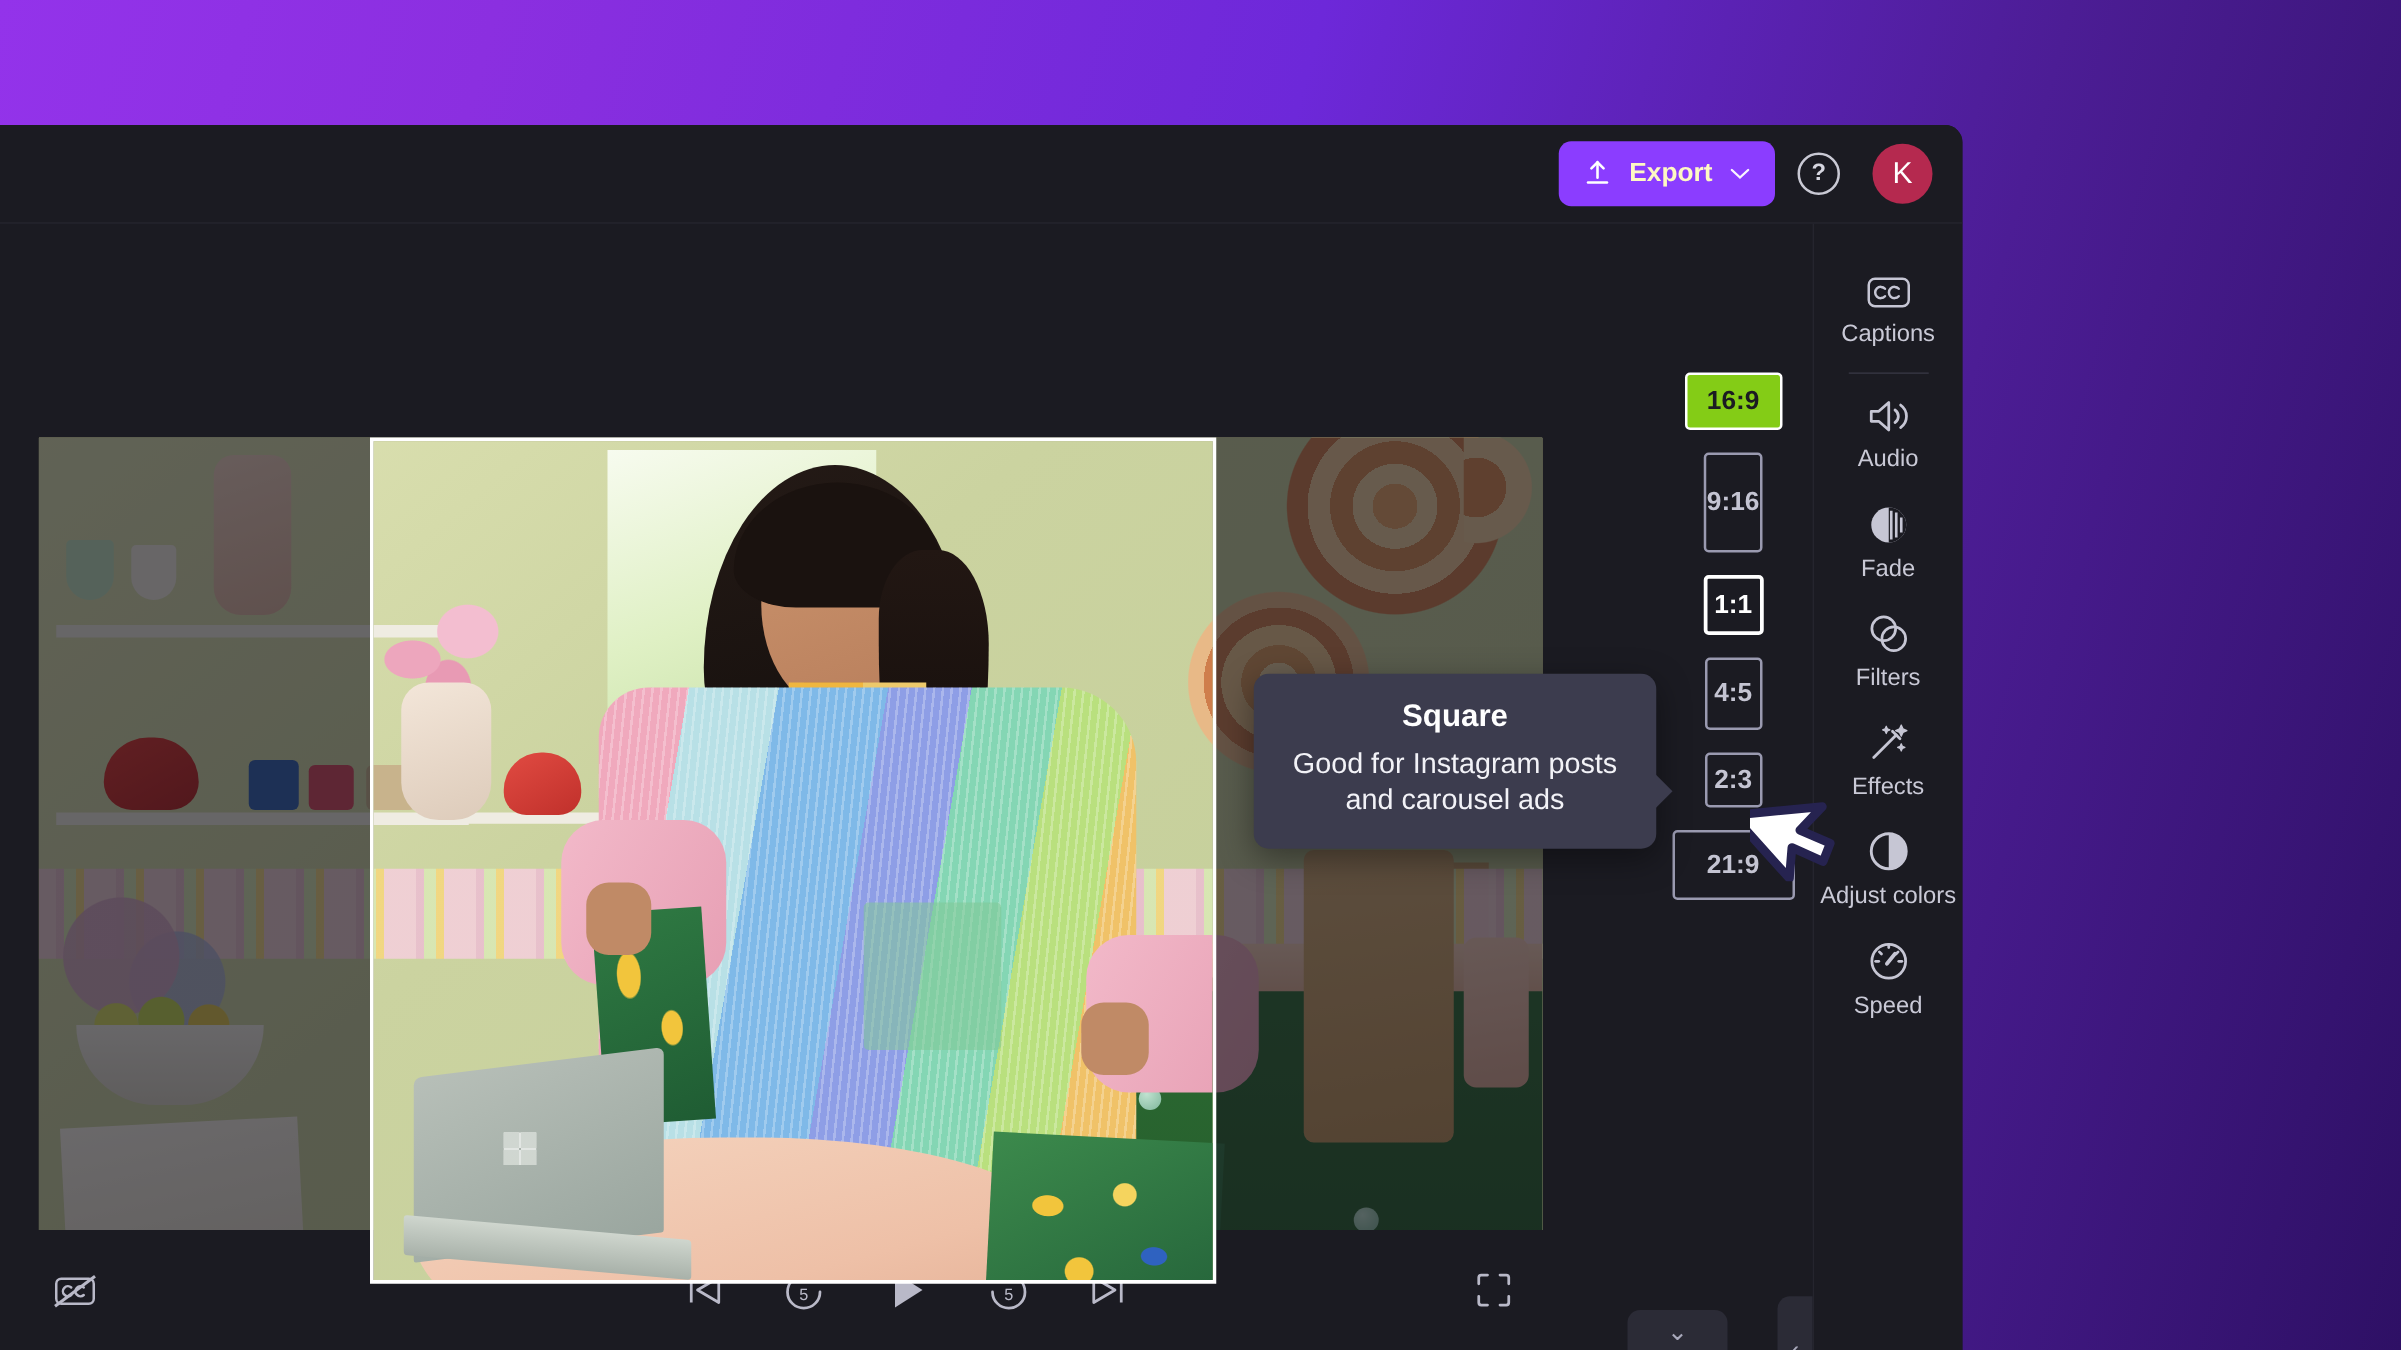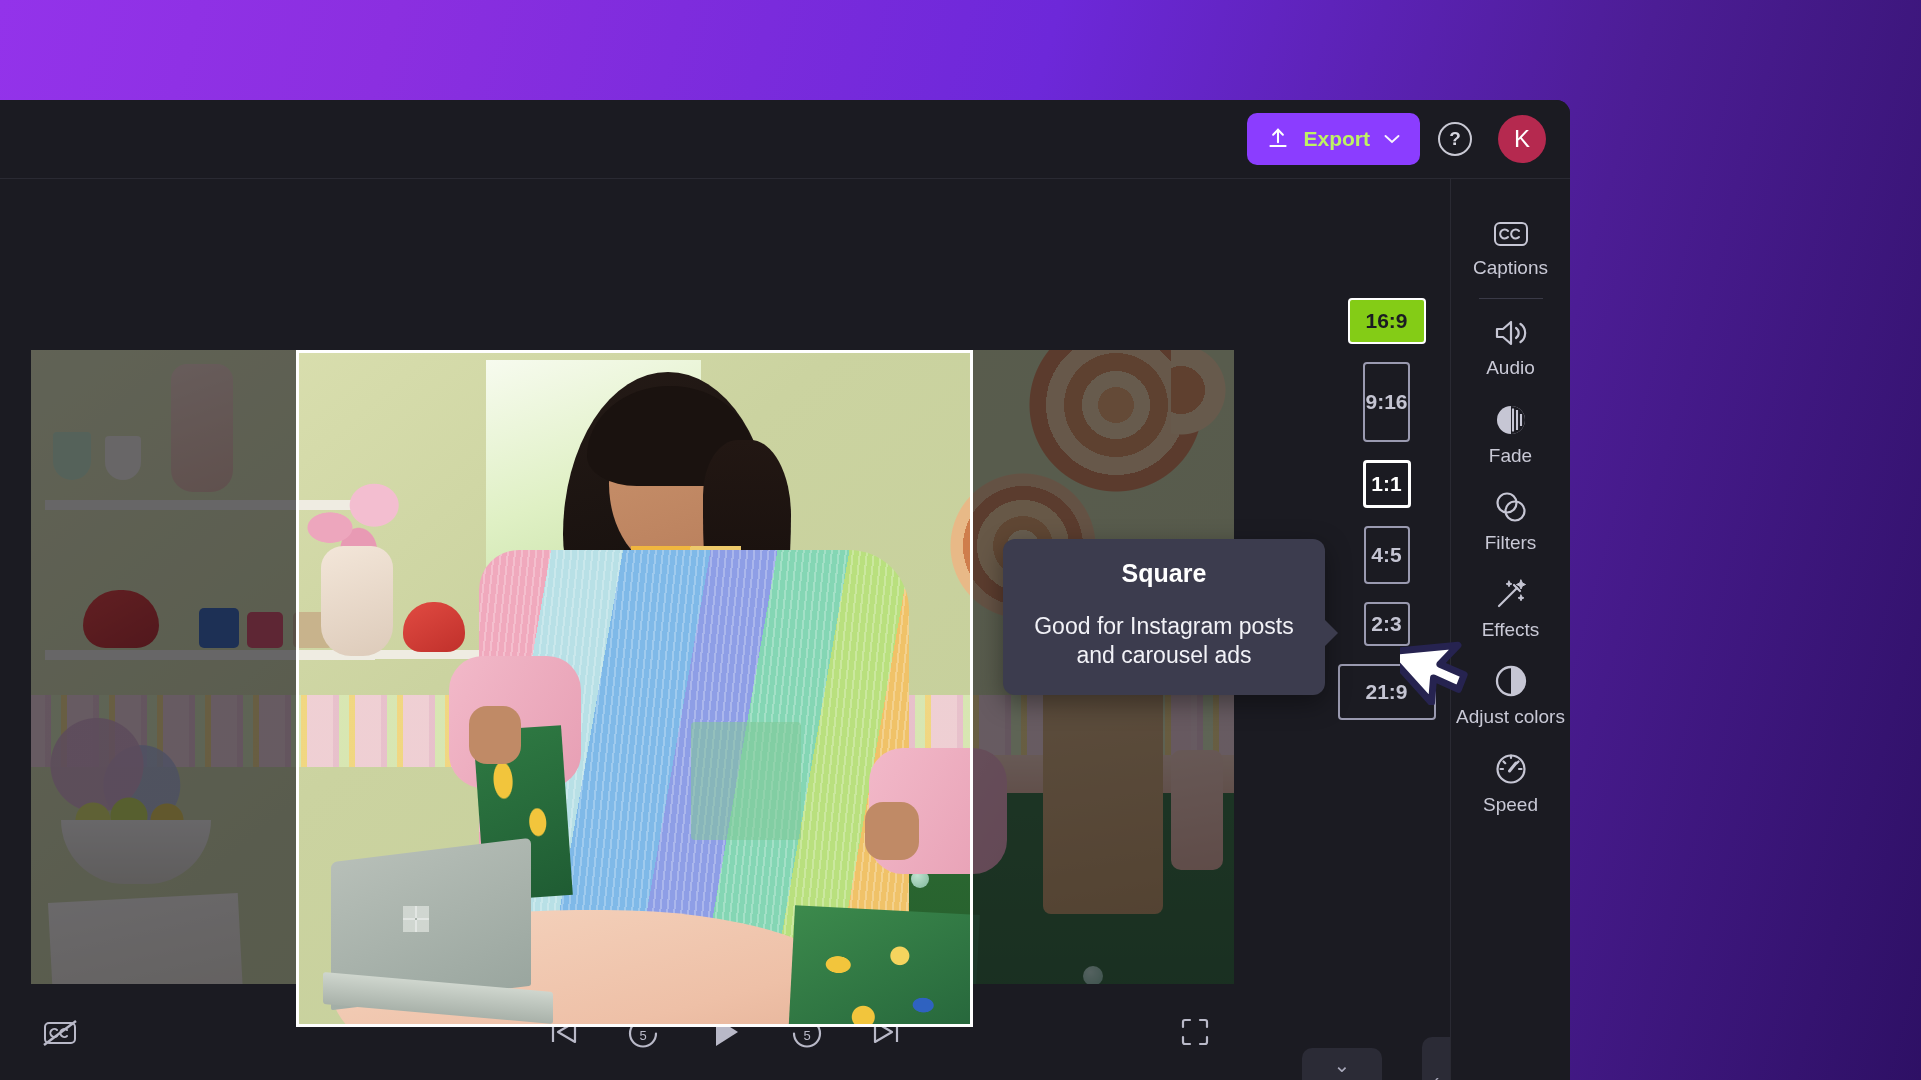--- a/index.html
+++ b/index.html
@@ -34,21 +34,21 @@
     border-bottom: 1px solid #2a2a33;
     display: flex;
     align-items: center;
     justify-content: flex-end;
     padding-right: 24px;
     gap: 18px;
   }
   #export-button {
     display: flex; align-items: center; gap: 12px;
     background: #8b3dff;
-    color: #bef264;
+    color: #fef9c3;
     border: none;
     border-radius: 10px;
     height: 52px;
     padding: 0 20px 0 18px;
     font-size: 21px;
     font-weight: 600;
     cursor: pointer;
     font-family: "Liberation Sans", sans-serif;
   }
   #export-button .caret { font-size: 15px; opacity: .95; margin-left: 2px; }
@@ -326,21 +326,21 @@
     left: 1003px; top: 360px;
     width: 322px;
     background: #3c3c4e;
     color: #fff;
     border-radius: 12px;
     padding: 20px 24px 24px;
     text-align: center;
     z-index: 40;
     box-shadow: 0 8px 26px rgba(0,0,0,.38);
   }
-  #tooltip .tt-title { font-size: 25px; font-weight: 700; margin-bottom: 24px; }
+  #tooltip .tt-title { font-size: 25px; font-weight: 700; margin-bottom: 8px; }
   #tooltip .tt-body { font-size: 23px; line-height: 1.28; font-weight: 400; color:#f2f2f7; }
   #tooltip::after {
     content: ""; position: absolute;
     right: -13px; top: 80px;
     border-top: 14px solid transparent;
     border-bottom: 14px solid transparent;
     border-left: 14px solid #3c3c4e;
   }
 
   

